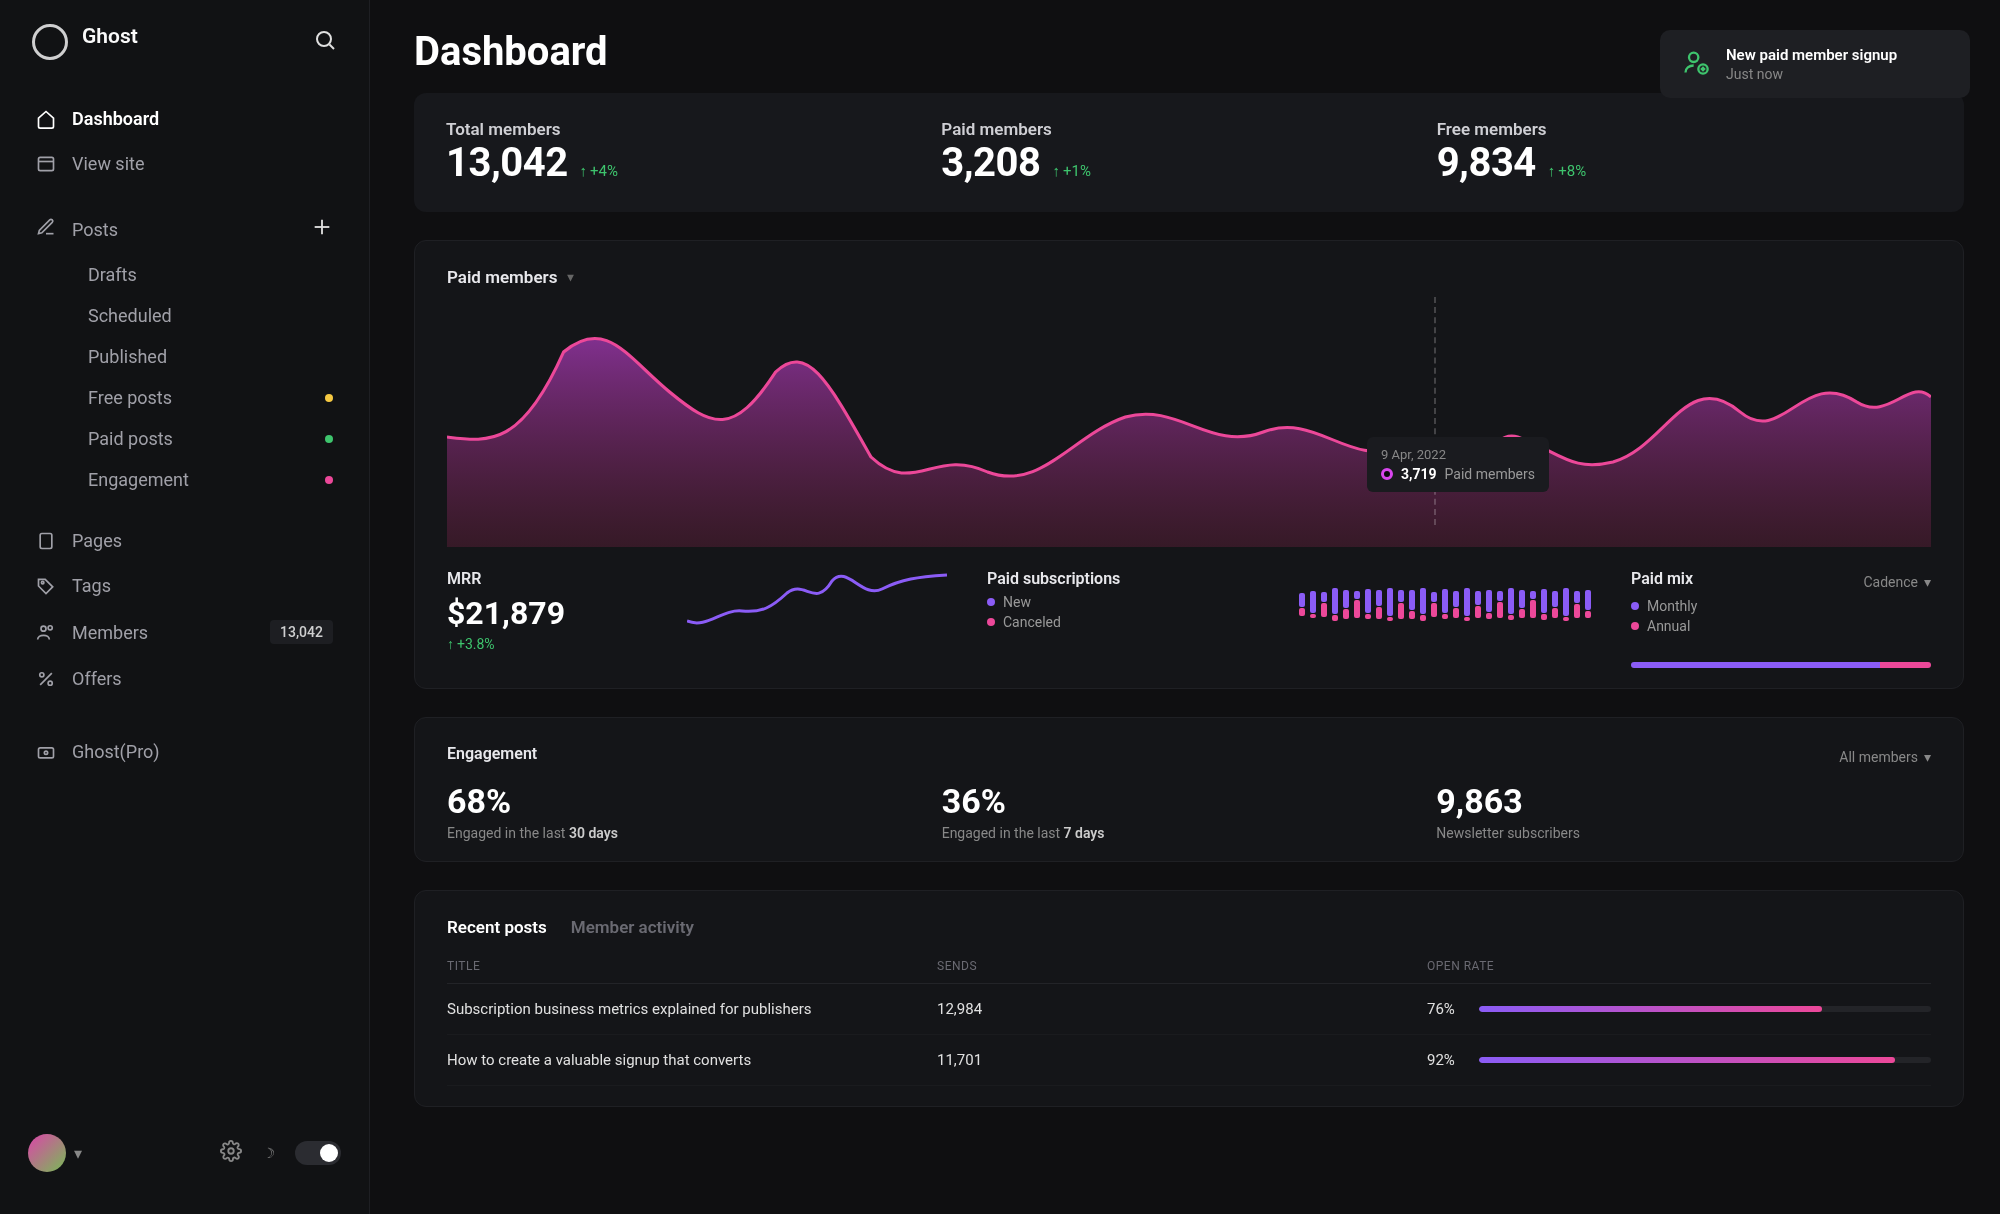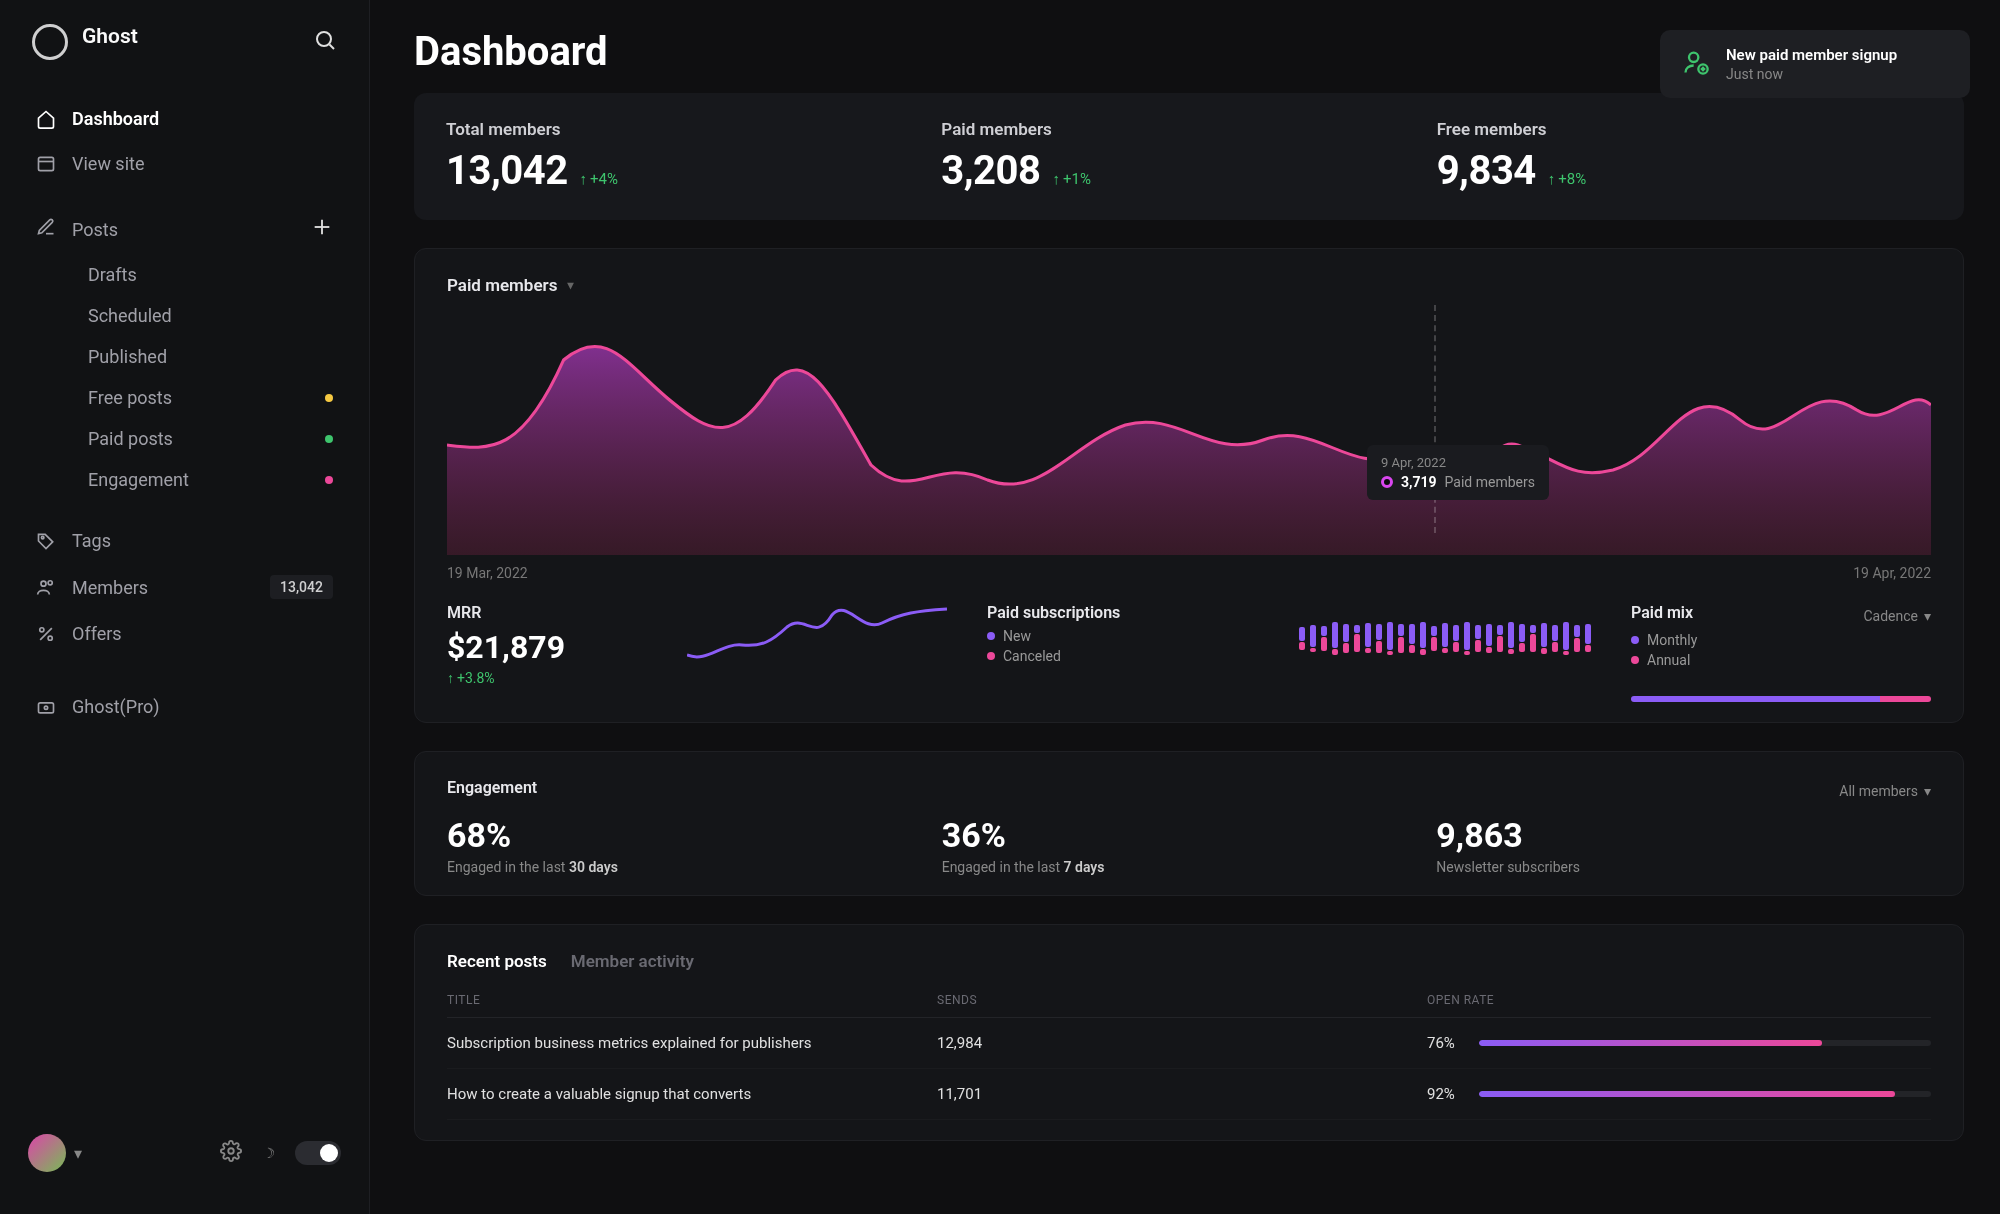--- a/index.html
+++ b/index.html
@@ -65,21 +65,21 @@
   content:""; position:absolute; right:3px; top:3px; width:18px;height:18px;border-radius:50%;background:#fff;
 }
 .gear { color:#888; cursor:pointer;}
 .moon { color:#888; font-size:14px;}
 .main { flex: 1; padding: 28px 36px 0 44px; overflow: hidden; }
 .page-title { font-size: 40px; font-weight: 700; color: #fff; margin-bottom: 18px; }
 .cards-row {
   display: flex; background: #17181c; border-radius: 12px; padding: 26px 32px; gap: 0;
 }
 .stat { flex: 1; }
-.stat-label { color: #cfcfd4; font-size: 17px; font-weight: 600; margin-bottom: 8px; }
+.stat-label { color: #cfcfd4; font-size: 17px; font-weight: 600; }
 .stat-val-row { display: flex; align-items: baseline; gap: 12px; }
 .stat-val { font-size: 40px; font-weight: 700; color: #fff; letter-spacing: -0.5px; }
 .delta { color: #3ec46d; font-size: 15px; display: inline-flex; align-items: center; gap: 3px; }
 .panel {
   background: #141518; border: 1px solid #1f2024; border-radius: 12px;
   margin-top: 28px; padding: 26px 32px 20px;
 }
 .panel-head { display: flex; align-items: center; gap: 10px; color:#e8e8ec; font-weight:600; font-size:17px; margin-bottom:10px;}
 .chevron { color:#666; font-size:12px;}
 .area-chart { position: relative; height: 250px; margin-top: 8px; }
@@ -216,20 +216,28 @@
             <span>Engagement</span>
             <span class="dot pink"></span>
           </div>
       </div>
 
       <div style="height:18px"></div>
 
       <div class="nav-item">
         <span class="icon">
             <svg width="20" height="20" viewBox="0 0 24 24" fill="none" stroke="currentColor" stroke-width="2">
+              <rect x="5" y="3" width="14" height="18" rx="2"></rect>
+            </svg>
+          </span>
+        <span>Pages</span>
+      </div>
+      <div class="nav-item">
+        <span class="icon">
+            <svg width="20" height="20" viewBox="0 0 24 24" fill="none" stroke="currentColor" stroke-width="2">
               <path d="M20 13l-8 8-9-9V4h8z"></path>
               <circle cx="8" cy="8" r="1.5"></circle>
             </svg>
           </span>
         <span>Tags</span>
       </div>
       <div class="nav-item">
         <span class="icon">
             <svg width="20" height="20" viewBox="0 0 24 24" fill="none" stroke="currentColor" stroke-width="2">
               <circle cx="9" cy="8" r="3"></circle>
@@ -337,24 +345,20 @@
         </svg>
         <div class="tooltip">
           <div class="tdate">9 Apr, 2022</div>
           <div class="trow">
             <span class="tdot"></span>
             <span class="tval">3,719</span>
             <span class="tlbl">Paid members</span>
           </div>
         </div>
       </div>
-      <div class="chart-dates">
-        <span>19 Mar, 2022</span>
-        <span>19 Apr, 2022</span>
-      </div>
 
       <div class="metrics-row">
         <div class="metric" style="flex:0 0 200px">
           <div class="metric-label">MRR</div>
           <div class="metric-val">$21,879</div>
           <div class="metric-delta">
               <span>↑</span>
               <span>+3.8%</span>
             </div>
         </div>

